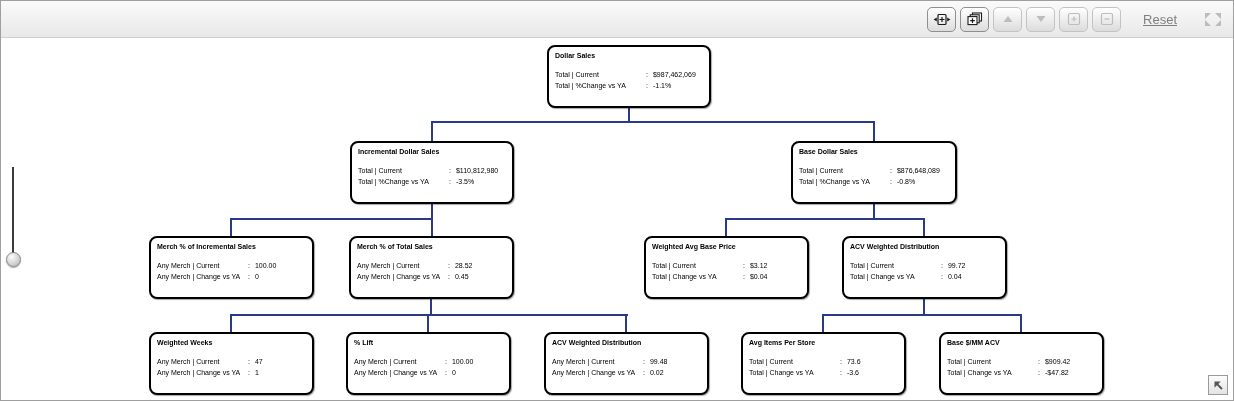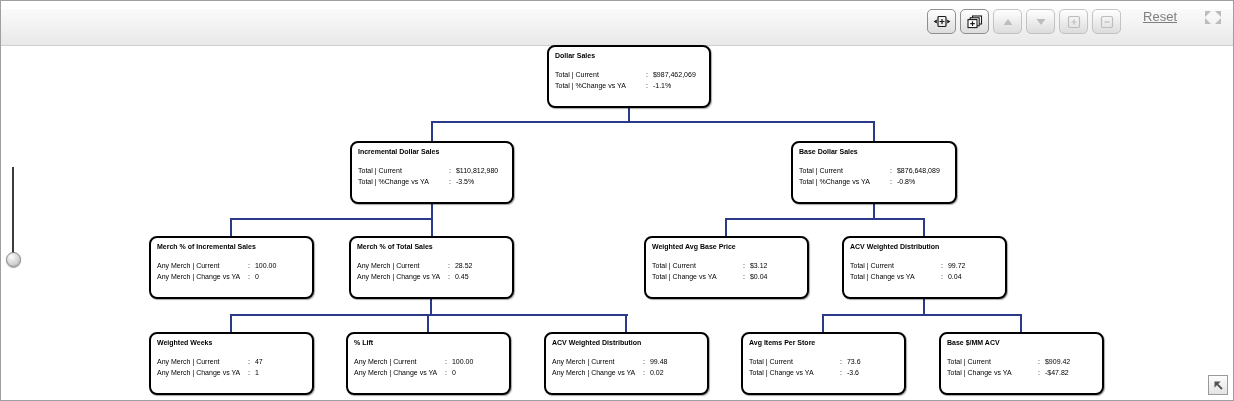--- a/index.html
+++ b/index.html
@@ -1,18 +1,18 @@
 <!DOCTYPE html>
 <html><head>
 <meta charset="utf-8">
 <style>
   html,body{margin:0;padding:0;background:#fff;font-family:"Liberation Sans","DejaVu Sans",sans-serif;}
   .app{position:relative;width:1234px;height:401px;border:1px solid #9f9f9f;box-sizing:border-box;background:#fff;overflow:hidden;}
   
-  .toolbar{position:absolute;left:0;top:8px;right:0;height:37px;background:linear-gradient(#fafafa,#e8e8e8);border-bottom:1px solid #cfcfcf;display:flex;align-items:flex-start;justify-content:flex-end;padding-right:10px;box-sizing:border-box;gap:4px;}
+  .toolbar{position:absolute;left:0;top:0;right:0;height:37px;background:linear-gradient(#fafafa,#e8e8e8);border-bottom:1px solid #cfcfcf;display:flex;align-items:center;justify-content:flex-end;padding-right:10px;box-sizing:border-box;gap:4px;}
   .tbtn{width:27px;height:23px;border-radius:5px;display:flex;align-items:center;justify-content:center;background:linear-gradient(#ffffff,#dcdcdc);cursor:pointer;}
   .tbtn.en{border:1px solid #8f8f8f;color:#1b1b1b;}
   .tbtn.dis{border:1px solid #c3c3c3;color:#bdbdbd;}
   .reset{margin-left:18px;font-size:13px;color:#7f7f7f;text-decoration:underline;cursor:pointer;}
   .corner{margin-left:22px;color:#bcbcbc;display:flex;align-items:center;}
   
   .slider{position:absolute;left:4px;top:166px;width:16px;height:106px;}
   .track{position:absolute;left:7px;top:0;width:2px;height:92px;background:#3c3c3c;}
   .knob{position:absolute;left:1px;top:85px;width:13px;height:13px;border-radius:50%;border:1px solid #858585;background:radial-gradient(circle at 35% 30%,#fcfcfc,#b5b5b5);box-shadow:0 1px 1px rgba(0,0,0,.35);cursor:pointer;}
   

